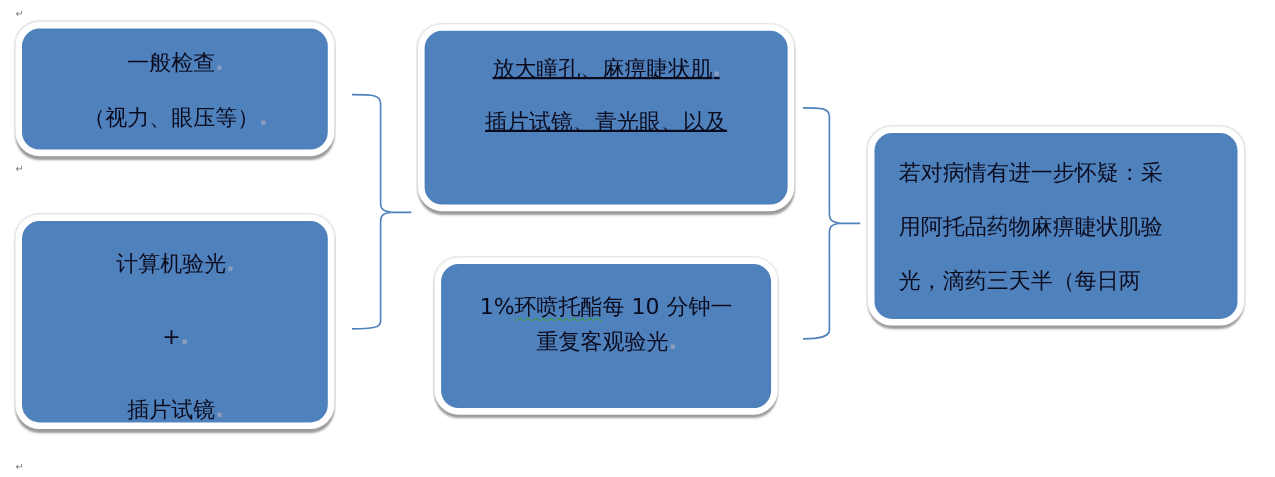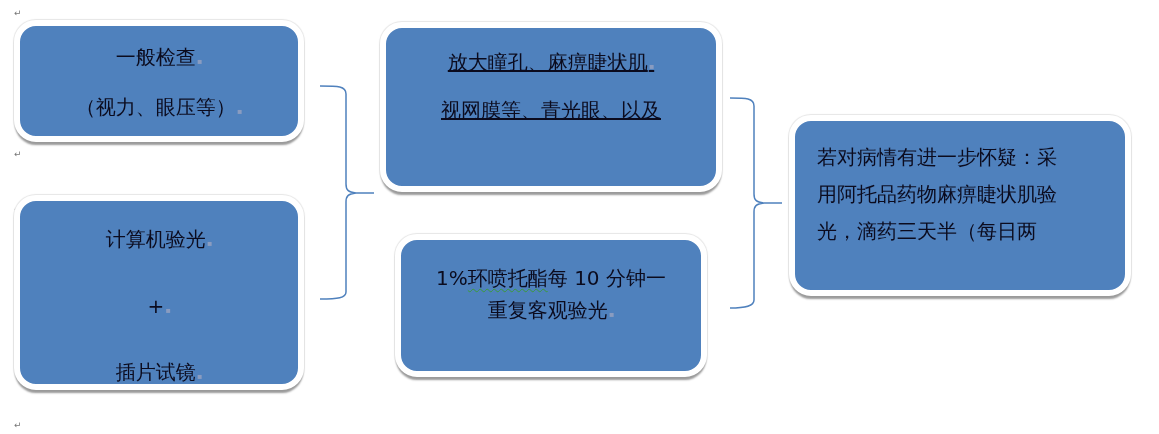--- a/index.html
+++ b/index.html
@@ -29,21 +29,21 @@
   .b1 .l2 { margin-top: 26px; }
   .b2 { left: 14px; top: 195px; width: 290px; height: 195px; justify-content: space-between; padding-top: 26px; }
   .b2 .l2 { margin-top: 20px; font-size: 20px; }
   .b2 .l3 { margin-top: 20px; }
   .b3 { left: 380px; top: 22px; width: 342px; height: 170px; justify-content: flex-start; padding-top: 22px; text-decoration: underline; }
   .b3 .l1 { margin-bottom: 20px; }
   .b3 .l2, .b3 .l3 { line-height: 32px; }
   .b4 { left: 395px; top: 234px; width: 312px; height: 143px; justify-content: flex-start; padding-top: 22px; }
   .b4 .line { line-height: 32px; }
   .b4 .u { text-decoration: underline wavy #3a9a3a; text-decoration-thickness: 1px; text-underline-offset: 3px; }
-  .b5 { left: 789px; top: 115px; width: 342px; height: 181px; align-items: flex-start; justify-content: flex-start; padding: 18px 0 0 22px; }
+  .b5 { left: 789px; top: 115px; width: 342px; height: 181px; align-items: flex-start; justify-content: flex-start; padding: 18px 0 0 22px; gap: 12px; }
   .b5 .line { line-height: 37px; text-align: left; }
   svg.brace { position: absolute; overflow: visible; }
 </style>
 </head>
 <body>
 
 <span class="para-mark" style="left:14px;top:9px;">↵</span>
 <span class="para-mark" style="left:14px;top:150px;">↵</span>
 <span class="para-mark" style="left:14px;top:205px;">↵</span>
 <span class="para-mark" style="left:14px;top:421px;">↵</span>
@@ -58,21 +58,21 @@
   <div class="line l2"><span>+</span><span class="mark">▪</span></div>
   <div class="line l3"><span>插片试镜</span><span class="mark">▪</span></div>
 </div>
 
 <svg class="brace" style="left:318px;top:84px;" width="60" height="220">
   <path d="M2,2 C20,2 28,2 28,10 L28,100 C28,106 30,108 38,109 L56,109 M38,109 C30,110 28,112 28,118 L28,208 C28,214 20,215 2,215" fill="none" stroke="#4F81BD" stroke-width="1.5"></path>
 </svg>
 
 <div class="box b3">
   <div class="line l1"><span>放大瞳孔、麻痹睫状肌</span><span class="mark">▪</span></div>
-  <div class="line l2">视网膜等、青光眼、以及</div>
+  <div class="line l2">插片试镜、青光眼、以及</div>
 </div>
 
 <div class="box b4">
   <div class="line"><span>1%</span><span class="u">环喷托酯</span><span>每 10 分钟一</span></div>
   <div class="line"><span>重复客观验光</span><span class="mark">▪</span></div>
 </div>
 
 <svg class="brace" style="left:728px;top:96px;" width="60" height="220">
   <path d="M2,2 C18,2 26,2 26,10 L26,98 C26,104 28,106 36,107 L54,107 M36,107 C28,108 26,110 26,116 L26,204 C26,210 18,212 2,212" fill="none" stroke="#4F81BD" stroke-width="1.5"></path>
 </svg>

